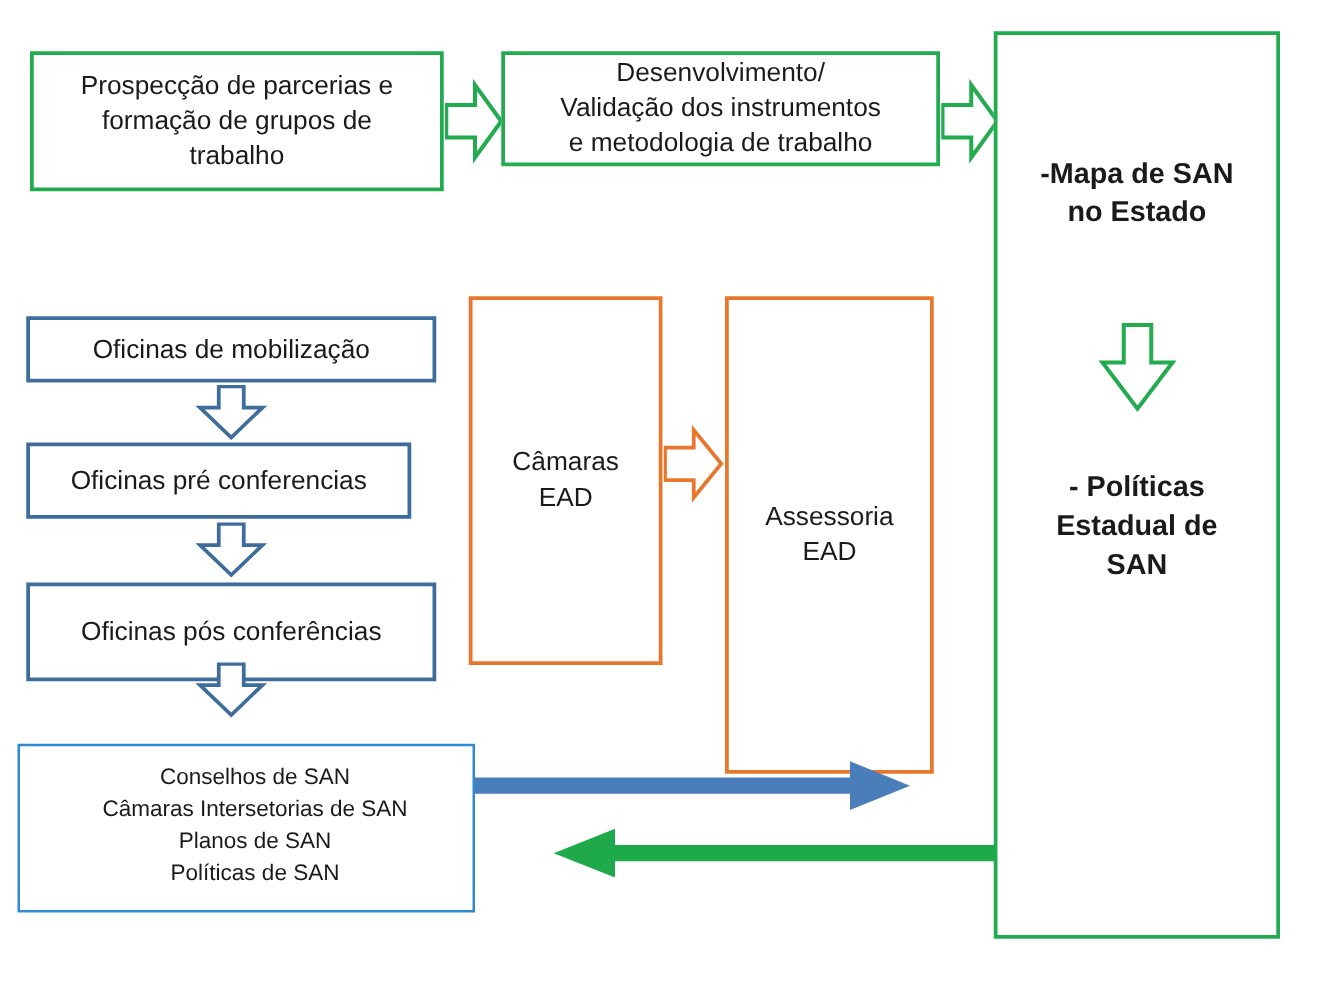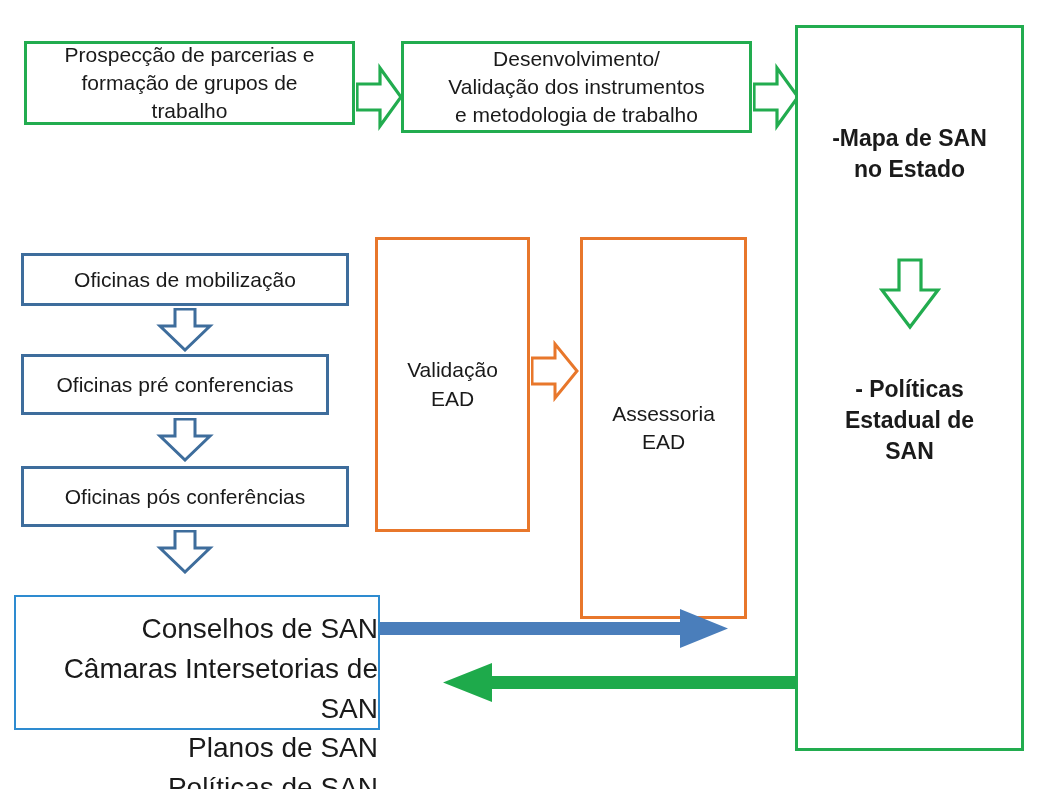--- a/index.html
+++ b/index.html
@@ -48,24 +48,24 @@
   }
   
   .blue-box {
     border: 3px solid #3E6D9C;
     font-size: 21px;
     line-height: 1.3;
   }
   
   .blue-list {
     border: 2px solid #2E8BD0;
-    font-size: 28px;
+    font-size: 18px;
     line-height: 1.42;
     display: block;
-    text-align: right;
+    text-align: center;
     padding: 12px 0 10px 14px;
   }
   .blue-list .line { display: block; }
   
   .orange-box {
     border: 3px solid #E8772B;
     font-size: 21px;
     line-height: 1.35;
   }
 
@@ -85,21 +85,21 @@
     line-height: 1.34;
     color: #1a1a1a;
     white-space: pre-line;
   }
 </style>
 </head>
 <body>
 
 <div id="canvas">
 
-  <div class="box green-box" style="left:24px; top:41px; width:331px; height:84px;">
+  <div class="box green-box" style="left:24px; top:41px; width:331px; height:112px;">
     <span class="txt">Prospecção de parcerias e
 formação de grupos de
 trabalho</span>
   </div>
 
   <div class="arrow" style="left:356px; top:63px; width:46px; height:68px;">
     <svg width="46" height="68" viewBox="0 0 46 68">
       <polygon points="1,21 24,21 24,5 45,34 24,63 24,47 1,47" fill="#ffffff" stroke="#22AC4F" stroke-width="3.2" stroke-linejoin="miter"></polygon>
     </svg>
   </div>
@@ -143,39 +143,39 @@
   <div class="box blue-box" style="left:21px; top:354px; width:308px; height:61px;">
     <span class="txt">Oficinas pré conferencias</span>
   </div>
 
   <div class="arrow" style="left:156px; top:418px; width:58px; height:44px;">
     <svg width="58" height="44" viewBox="0 0 58 44">
       <polygon points="19,1 39,1 39,18 54,18 29,42 4,18 19,18" fill="#ffffff" stroke="#3E6D9C" stroke-width="3" stroke-linejoin="miter"></polygon>
     </svg>
   </div>
 
-  <div class="box blue-box" style="left:21px; top:466px; width:328px; height:61px;">
+  <div class="box blue-box" style="left:21px; top:466px; width:328px; height:79px;">
     <span class="txt">Oficinas pós conferências</span>
   </div>
 
   <div class="arrow" style="left:156px; top:530px; width:58px; height:44px;">
     <svg width="58" height="44" viewBox="0 0 58 44">
       <polygon points="19,1 39,1 39,18 54,18 29,42 4,18 19,18" fill="#ffffff" stroke="#3E6D9C" stroke-width="3" stroke-linejoin="miter"></polygon>
     </svg>
   </div>
 
   <div class="box blue-list" style="left:14px; top:595px; width:366px; height:135px;">
     <span class="line">Conselhos de SAN</span>
     <span class="line">Câmaras Intersetorias de SAN</span>
     <span class="line">Planos de SAN</span>
     <span class="line">Políticas de SAN</span>
   </div>
 
   <div class="box orange-box" style="left:375px; top:237px; width:155px; height:295px;">
-    <span class="txt">Validação
+    <span class="txt">Câmaras
 EAD</span>
   </div>
 
   <div class="arrow" style="left:531px; top:340px; width:48px; height:62px;">
     <svg width="48" height="62" viewBox="0 0 48 62">
       <polygon points="1,18 24,18 24,4 46,31 24,58 24,44 1,44" fill="#ffffff" stroke="#E8772B" stroke-width="3" stroke-linejoin="miter"></polygon>
     </svg>
   </div>
 
   <div class="box orange-box" style="left:580px; top:237px; width:167px; height:382px;">

